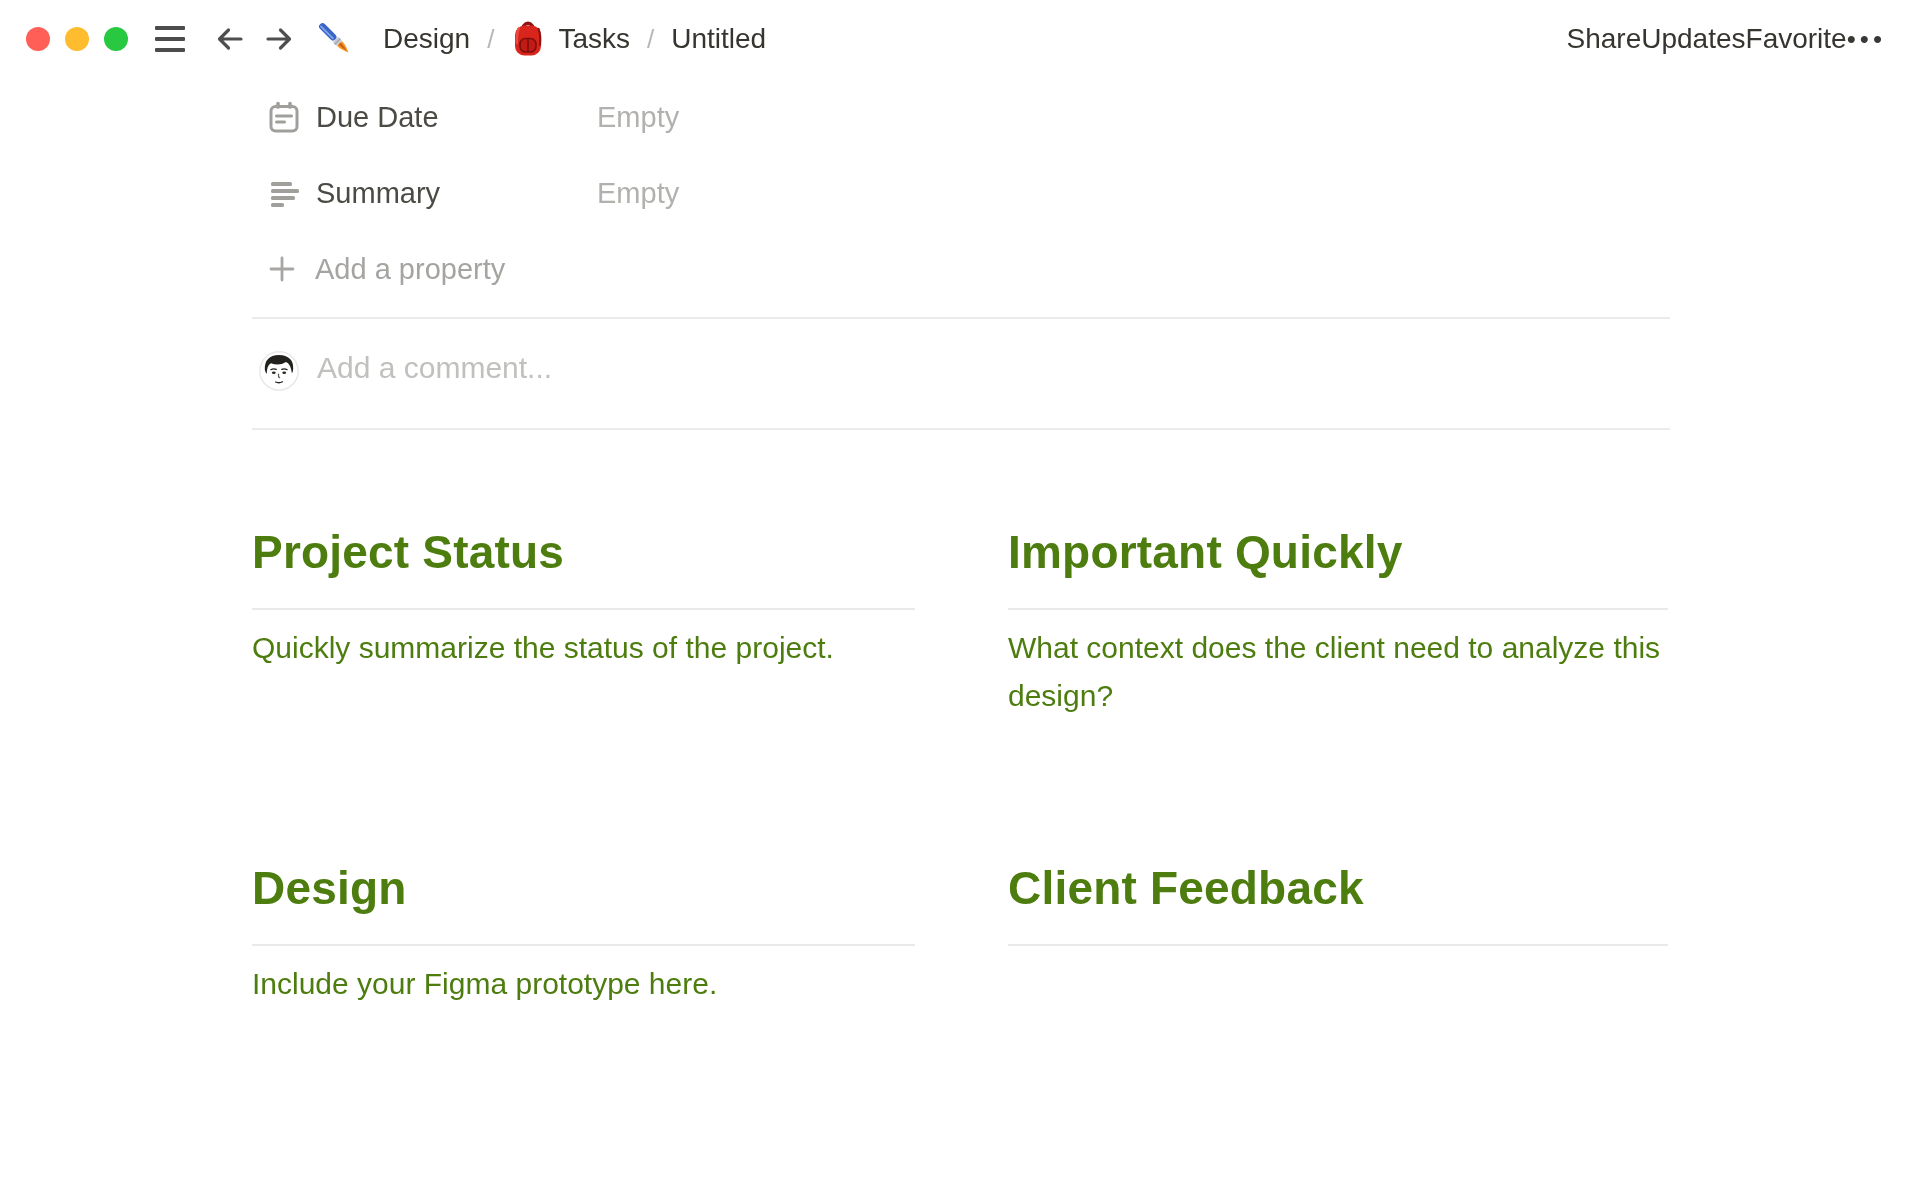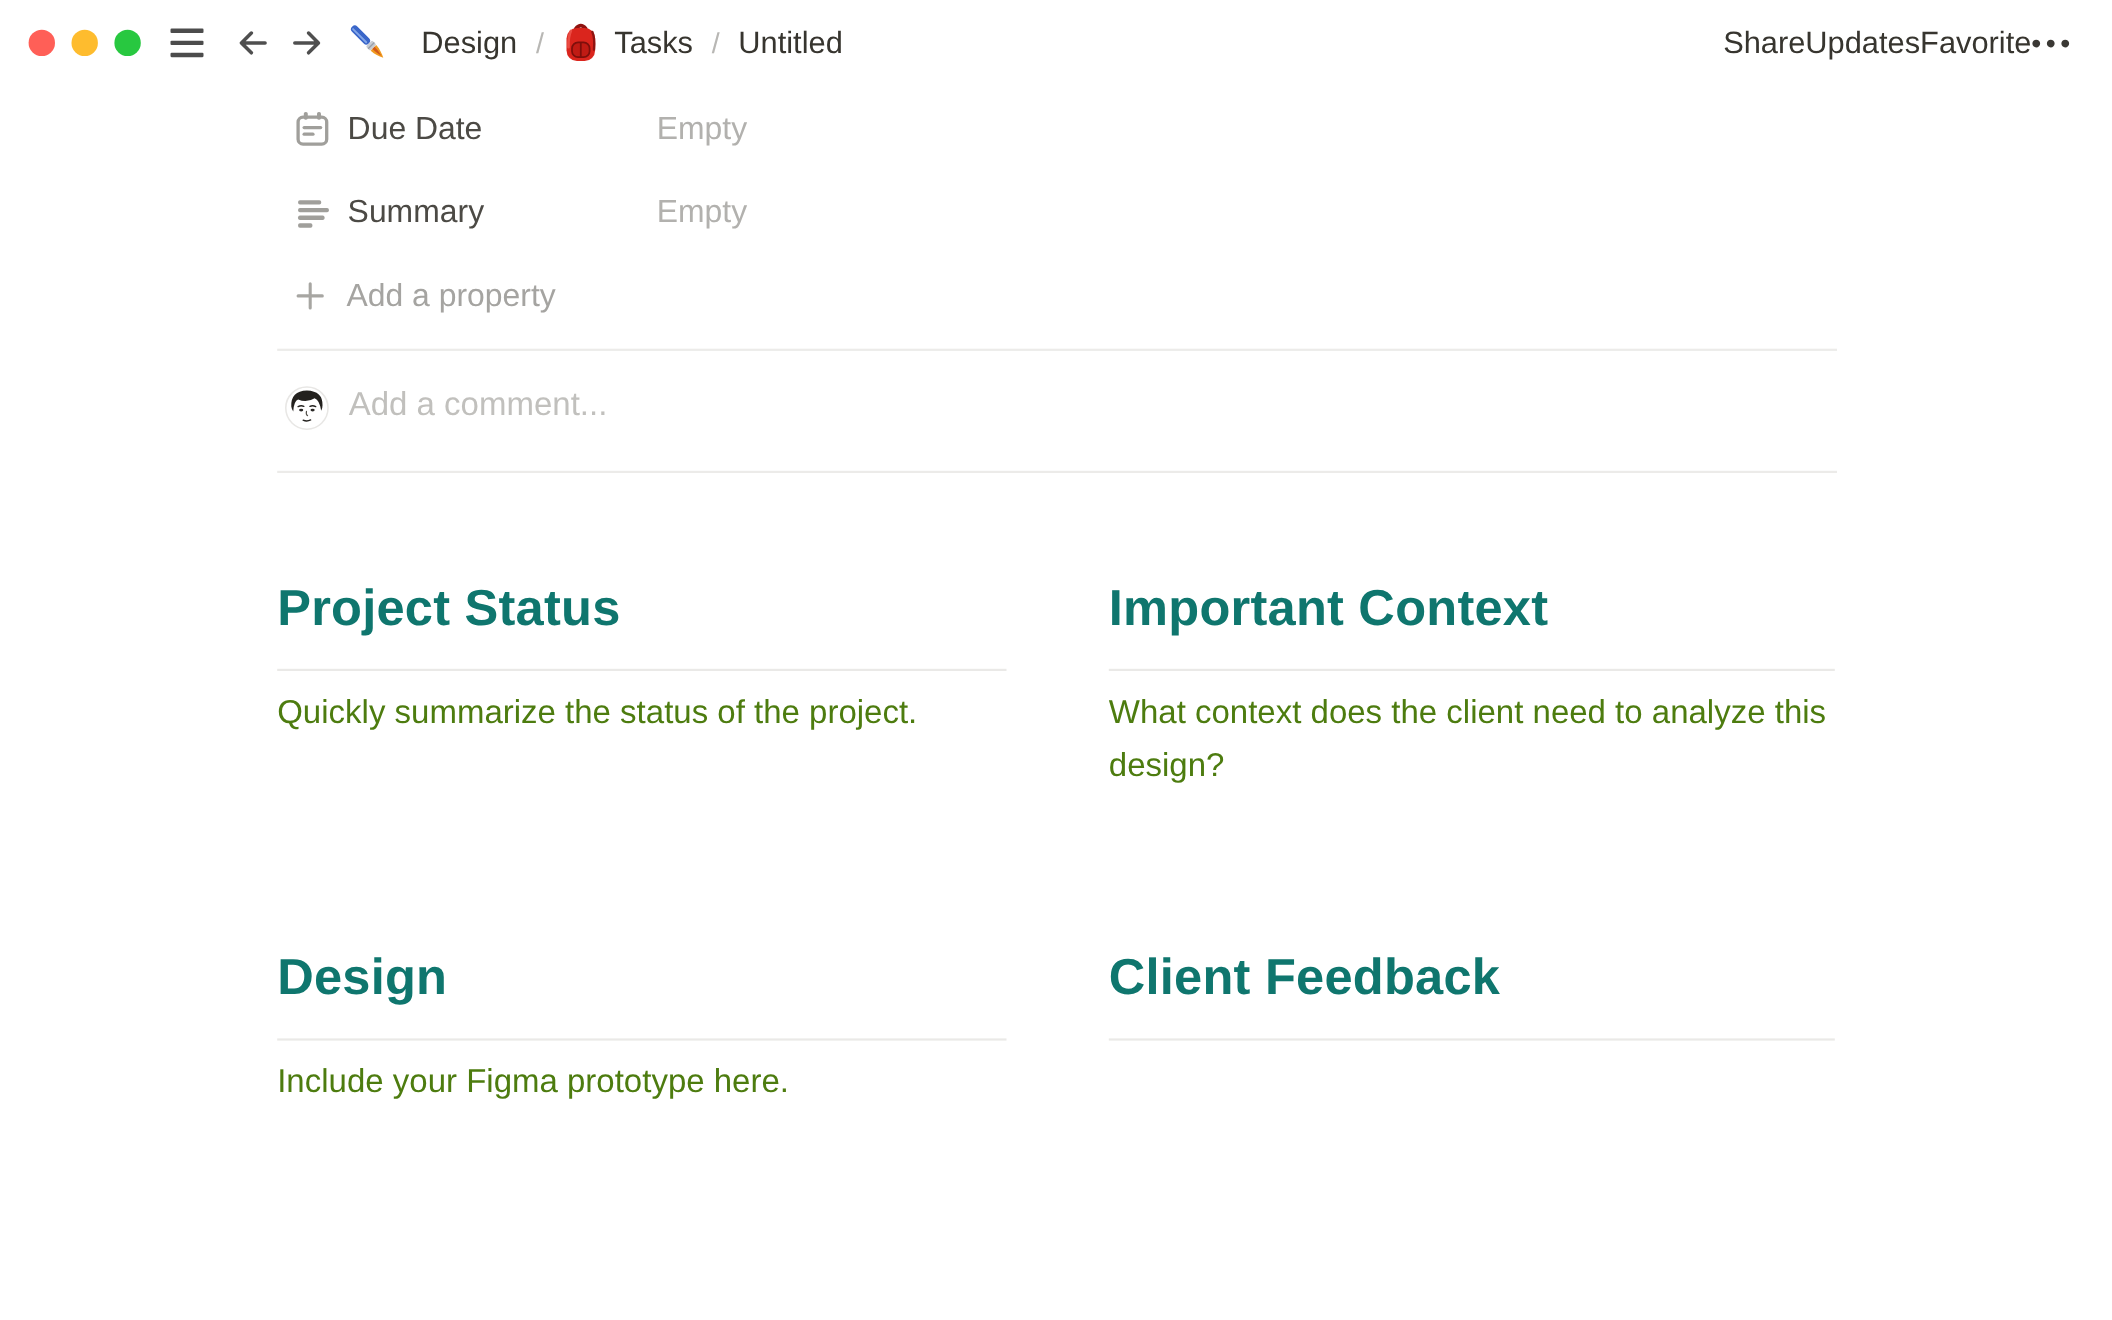--- a/index.html
+++ b/index.html
@@ -48,21 +48,21 @@
   .comment-row { position:absolute; left:259px; top:351px; height:50px;
                  display:flex; align-items:flex-start; cursor:text; }
   .comment-row .ph { margin-left:18px; font-size:30px; color:#c1c0bd; }
 
   
   .section { position:absolute; }
   #sec-project  { left:252px;  top:524px; width:664px; }
   #sec-context  { left:1008px; top:524px; width:680px; }
   #sec-design   { left:252px;  top:860px; width:664px; }
   #sec-feedback { left:1008px; top:860px; width:680px; }
-  .section h2 { font-size:46px; line-height:56px; font-weight:700; color:#0f766e;
+  .section h2 { font-size:46px; line-height:56px; font-weight:700; color:#4d7c0f;
                 letter-spacing:0.2px; }
   .section .rule { margin-top:28px; height:2px; background:#eae9e7; }
   #sec-project .rule, #sec-design .rule { width:663px; }
   #sec-context .rule, #sec-feedback .rule { width:660px; }
   .section p { margin-top:14px; font-size:30px; line-height:48px; color:#4d7c0f; }
 
   .embed { margin-top:26px; width:664px; height:96px; background:#f1f1ef; border-radius:15px;
            display:flex; align-items:center; padding-left:20px; cursor:pointer; }
   .embed-label { margin-left:22px; font-size:30px; color:#8c8b87; }
 
@@ -206,21 +206,21 @@
 
   <div class="divider-full d2"></div>
 
   <div class="section" id="sec-project">
     <h2>Project Status</h2>
     <div class="rule"></div>
     <p>Quickly summarize the status of the project.</p>
   </div>
 
   <div class="section" id="sec-context">
-    <h2>Important Context</h2>
+    <h2>Important Quickly</h2>
     <div class="rule"></div>
     <p>What context does the client need to analyze this design?</p>
   </div>
 
   <div class="section" id="sec-design">
     <h2>Design</h2>
     <div class="rule"></div>
     <p>Include your Figma prototype here.</p>
     <div class="embed">
       <span>

